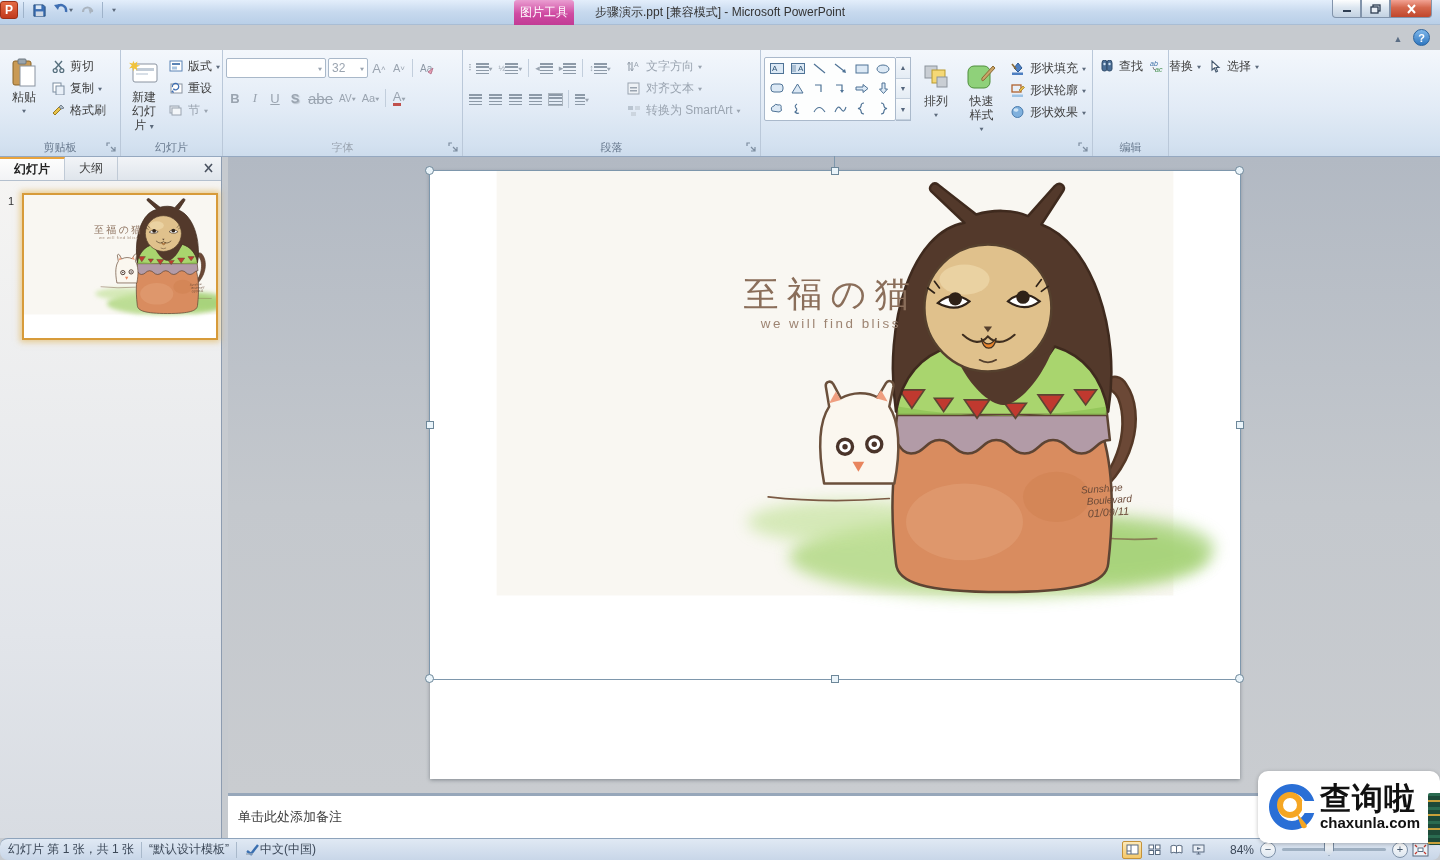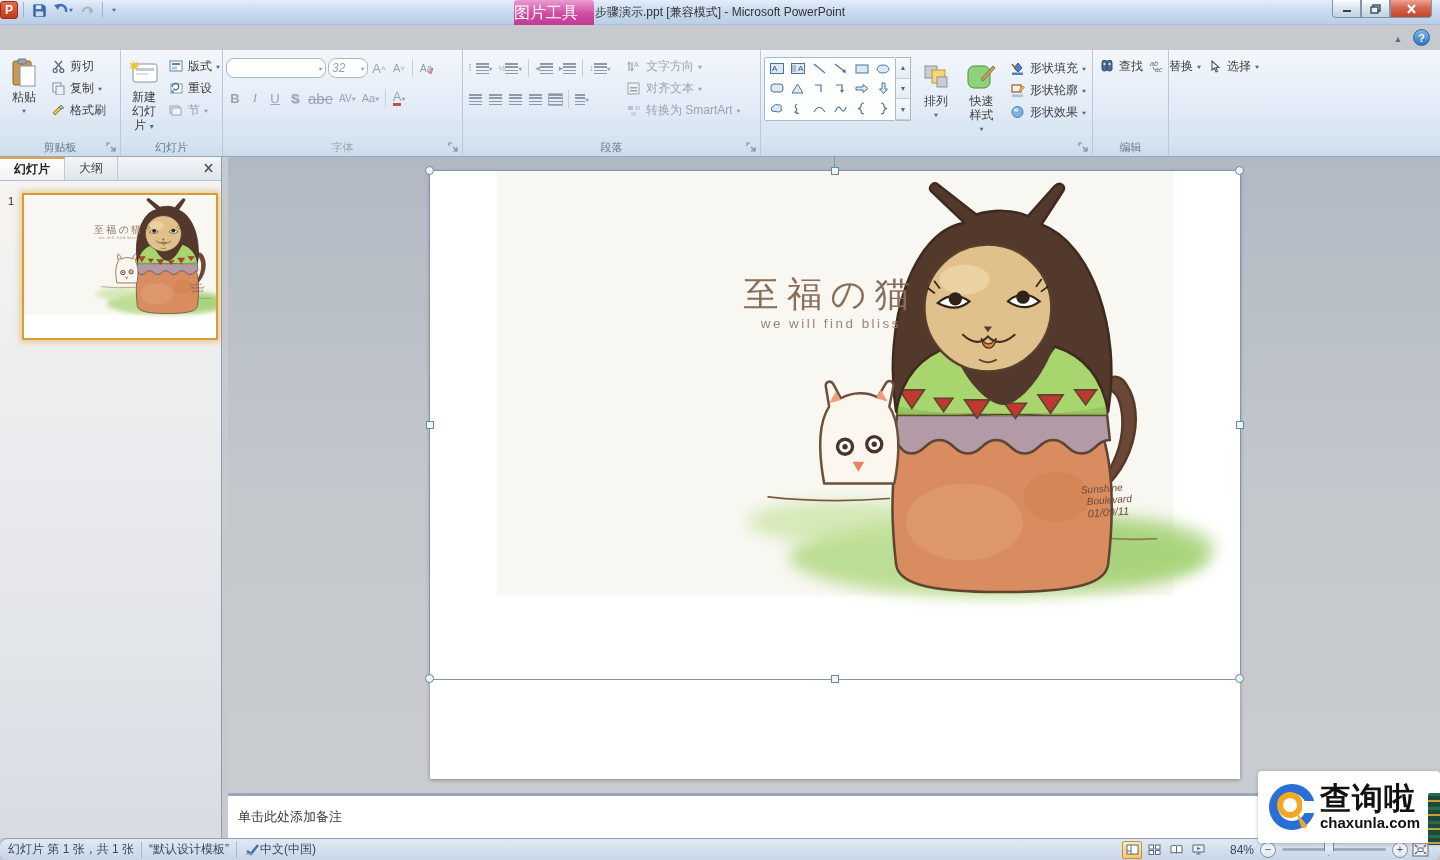--- a/index.html
+++ b/index.html
@@ -13,23 +13,23 @@
     background:linear-gradient(#e3eefb, #c7d9ee 50%, #b9cfe8);
     border-bottom:1px solid #a9bdd4; }
   #qat { left:4px; top:2px; height:20px; display:flex; align-items:center; gap:4px; }
   .qat-btn { width:20px; height:20px; display:flex; align-items:center; justify-content:center; border-radius:3px; }
   #app-icon { width:18px; height:18px; background:linear-gradient(#e46a43,#c23a1d);
     border:1px solid #9c2f16; border-radius:3px; color:#fff; font-weight:bold;
     display:flex; align-items:center; justify-content:center; font-size:12px; }
   .qat-sep { width:1px; height:16px; background:#9fb3ca; margin:0 1px; }
   #title-text { left:0; right:0; top:4px; text-align:center; font-size:12px; color:#333; pointer-events:none; }
   
-  #picture-tools { left:514px; top:0; width:80px; height:25px; text-align:left;
+  #picture-tools { left:514px; top:0; width:60px; height:25px; text-align:center;
     background:linear-gradient(#ea9ed1,#cf4aa2 55%,#c23b95); color:#fff;
-    line-height:25px; font-size:16px; border-radius:3px 3px 0 0; }
+    line-height:25px; font-size:12px; border-radius:3px 3px 0 0; }
   #win-buttons { right:8px; top:0; display:flex; }
   .win-btn { width:29px; height:18px; border:1px solid #8294ab; border-top:none;
     background:linear-gradient(#fdfefe,#dce6f0 45%,#c3d2e2);
     display:flex; align-items:center; justify-content:center; color:#37465a; font-size:10px; }
   .win-btn.first { border-radius:0 0 0 4px; }
   .win-btn.close { width:42px; border-radius:0 0 4px 0;
     background:linear-gradient(#f2a394,#d5674d 45%,#c0472c); color:#fff; font-weight:bold; }
 
   
   #tabrow { left:0; top:25px; width:1440px; height:25px;
@@ -61,22 +61,22 @@
   .bigbtn { display:flex; flex-direction:column; align-items:center; justify-content:flex-start;
     height:84px; padding:3px 3px; border-radius:3px; text-align:center; line-height:14px; }
   .sbtn { display:flex; align-items:center; gap:4px; height:22px; padding:0 3px;
     border-radius:2px; white-space:nowrap; }
   .arrow { font-size:8px; color:#5c6a7c; transform:scaleY(.8); }
   .dim, .dim * { color:#9aa4b0 !important; }
   .icon16 { width:16px; height:16px; display:inline-flex; align-items:center; justify-content:center; }
   .icon32 { width:34px; height:34px; display:flex; align-items:center; justify-content:center; }
 
   
-  .combo { height:20px; border:1px solid #a9b8c9; background:#fff; border-radius:8px;
-    display:flex; align-items:center; justify-content:space-between; padding:0 3px; color:#8d98a5;font-style:italic; }
+  .combo { height:20px; border:1px solid #a9b8c9; background:#fff; border-radius:2px;
+    display:flex; align-items:center; justify-content:space-between; padding:0 3px; color:#8d98a5; }
   .fontrow { display:flex; align-items:center; gap:2px; height:24px; }
   .fbtn { min-width:18px; height:20px; display:flex; align-items:center; justify-content:center;
     padding:0 2px; font-size:13px; }
   .vsep { width:1px; height:18px; background:#c2cedc; margin:0 2px; }
 
   
   .lines { display:inline-block; width:13px; height:11px;
     background:repeating-linear-gradient(#8d9aa8 0 1.5px, transparent 1.5px 3.4px); }
 
   
@@ -135,21 +135,21 @@
     background:linear-gradient(#fefefe,#dde6ef); color:#45586e; display:flex; align-items:center;
     justify-content:center; font-size:11px; line-height:1; }
   #zoom-track { width:104px; height:3px; background:#9fb0c2; border-radius:2px; margin:0 6px; position:relative; }
   #zoom-thumb { position:absolute; left:42px; top:-6px; width:10px; height:14px;
     background:linear-gradient(#fdfdfd,#cfdae6); border:1px solid #76899f;
     clip-path:polygon(0 0,100% 0,100% 60%,50% 100%,0 60%); }
   #fit-btn { width:18px; height:16px; margin:0 10px 0 4px; }
 
   
   #watermark { left:1258px; top:771px; width:182px; height:72px; background:#fff;
-    border-radius:4px; box-shadow:0 1px 4px rgba(0,0,0,.25);
+    border-radius:10px; box-shadow:0 1px 4px rgba(0,0,0,.25);
     display:flex; align-items:center; padding:4px 6px 4px 8px; z-index:20; }
   #wm-logo { width:52px; height:52px; position:relative; flex:0 0 auto; }
   #wm-texts { margin-left:2px; }
   #wm-name { font-size:31px; font-weight:bold; color:#111; letter-spacing:1px;
     font-family:"Liberation Serif", serif; line-height:1.05; }
   #wm-domain { font-size:15px; font-weight:bold; color:#111; text-align:center; margin-top:-2px; }
   #wm-strip { left:1428px; top:793px; width:12px; height:52px; background:#1d4a39;
     z-index:21; border-radius:2px 0 0 2px;
     background-image:repeating-linear-gradient(#2a6b50 0 3px, #1d4a39 3px 7px, #c8a03a 7px 9px, #1d4a39 9px 14px); }
 

